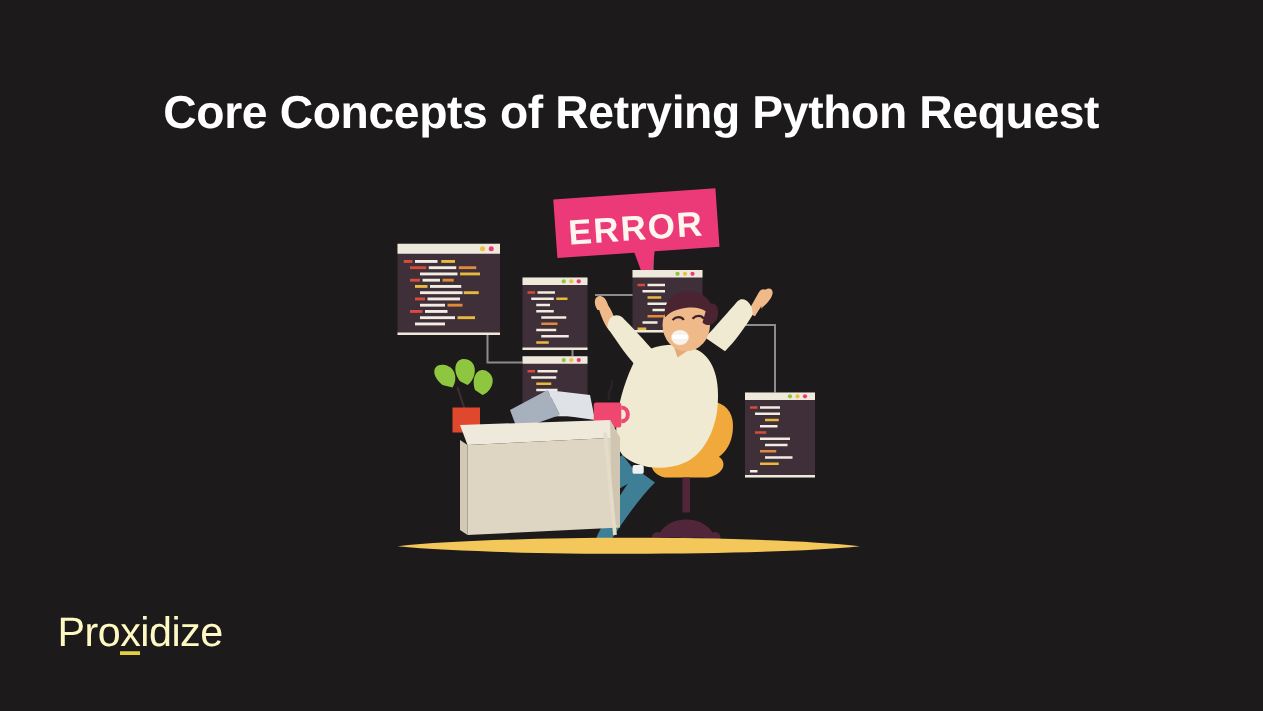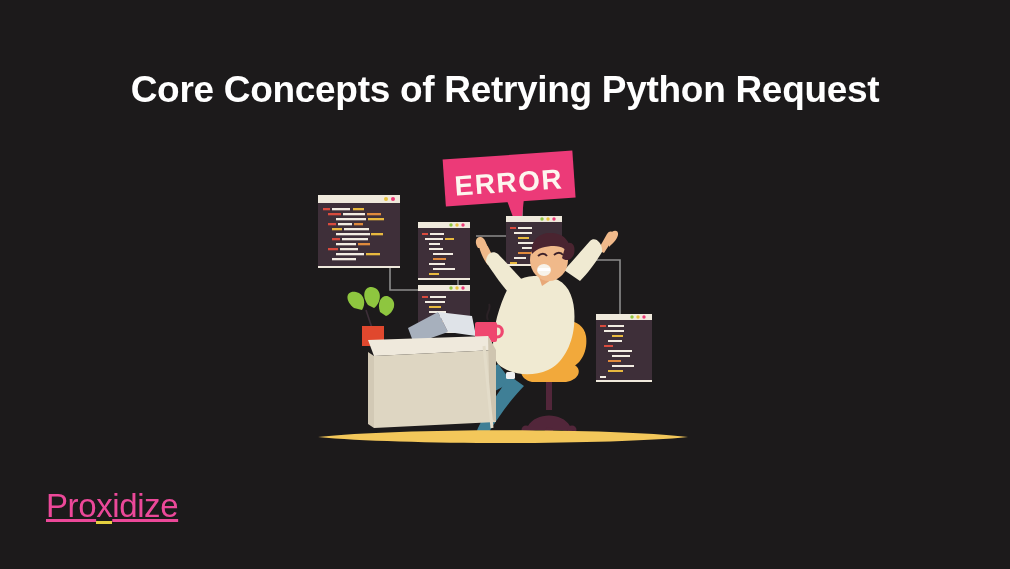--- a/index.html
+++ b/index.html
@@ -28,26 +28,25 @@
     font-size: 37px;
     font-weight: bold;
     letter-spacing: -0.3px;
     font-family: "Liberation Sans", sans-serif;
     white-space: nowrap;
   }
   #brand-logo {
     position: absolute;
     left: 46px;
     top: 487px;
-    color: #ec4899;
+    color: #fef9c3;
     font-size: 33px;
     font-weight: 300;
     letter-spacing: -0.4px;
     font-family: "Liberation Sans", sans-serif;
-    text-decoration: underline;
   }
   #brand-logo .accent-wrap {
     position: relative;
     display: inline-block;
   }
   #brand-logo .accent-underline {
     position: absolute;
     left: 0;
     right: 0;
     bottom: 1px;

